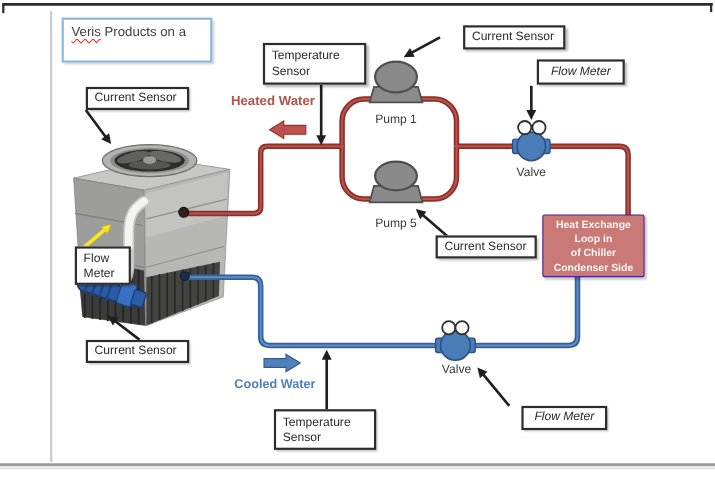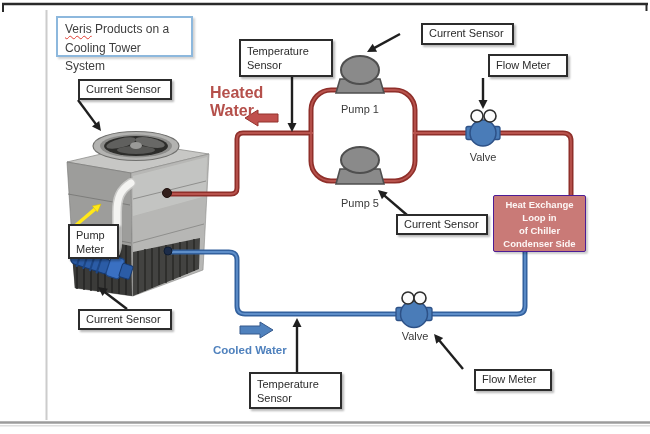--- a/index.html
+++ b/index.html
@@ -2,28 +2,28 @@
 <html><head>
 <meta charset="utf-8">
 <style>
   html,body{margin:0;padding:0;background:#fff;}
   .stage{position:relative;width:650px;height:434px;background:#ffffff;overflow:hidden;
          font-family:"Liberation Sans",sans-serif;}
   .abs{position:absolute;}
   .lbl{position:absolute;background:#fff;border:2px solid #2c2c2c;color:#2b2b2b;
        font-size:11px;line-height:1.3;padding:1px 6px;box-sizing:border-box;
        box-shadow:2px 2px 2px rgba(0,0,0,.28);margin-left:21px;}
-  .lbl.center{text-align:left;}
+  .lbl.center{text-align:center;font-style:italic;}
   .title-box{position:absolute;left:56px;top:16px;width:137px;height:41px;box-sizing:border-box;
        background:#fff;border:2px solid #8db8dd;color:#3d3d3d;font-size:12px;line-height:1.55;
        padding:2px 7px;box-shadow:2px 2px 2px rgba(0,0,0,.18);}
   .misspell{text-decoration:underline wavy #e03c31 1px;text-underline-offset:2px;}
   .txt{position:absolute;color:#3a3a3a;font-size:11px;}
   .txt.center{text-align:center;}
-  .hot{color:#b5504b;font-weight:bold;font-size:16px;}
+  .hot{color:#b5504b;font-weight:bold;font-size:12px;}
   .cold{color:#4f81bd;font-weight:bold;font-size:11.5px;}
   .hx{position:absolute;left:493px;top:195px;width:93px;height:57px;box-sizing:border-box;
       background:#c97a77;border:1px solid #4c1d95;border-radius:2px;color:#fdf6f5;
       font-weight:bold;font-size:9.5px;line-height:13px;text-align:center;padding-top:2px;
       box-shadow:2px 2px 2px rgba(0,0,0,.2);}
   svg{display:block;}
 </style>
 </head>
 <body>
 
@@ -162,21 +162,20 @@
     </g>
 
     <g>
       <line x1="75" y1="226" x2="96.4" y2="207.9" stroke="#ffe81a" stroke-width="3.4"></line>
       <polygon points="101,204 97.5,212.2 92.3,206.1" fill="#ffe81a" stroke="#d4b800" stroke-width="0.5"></polygon>
     </g>
   </svg>
 
   <div class="title-box">
     <div><span class="misspell">Veris</span><span> Products on a</span></div>
-    <div>Cooling Tower System</div>
   </div>
 
   <div class="lbl" style="left:57px;top:79px;width:94px;height:21px">Current Sensor</div>
 
   <div class="lbl" style="left:218px;top:39px;width:94px;height:38px;padding-top:3px">
     <div>Temperature</div>
     <div>Sensor</div>
   </div>
 
   <div class="lbl" style="left:400px;top:23px;width:93px;height:22px">Current Sensor</div>
@@ -194,21 +193,21 @@
   <div class="lbl" style="left:375px;top:214px;width:92px;height:21px">Current Sensor</div>
 
   <div class="hx">
     <div>Heat Exchange</div>
     <div>Loop in</div>
     <div>of Chiller</div>
     <div>Condenser Side</div>
   </div>
 
   <div class="lbl" style="left:47px;top:224px;width:51px;height:35px;padding-top:2px">
-    <div>Pump</div>
+    <div>Flow</div>
     <div>Meter</div>
   </div>
 
   <div class="lbl" style="left:57px;top:309px;width:94px;height:21px">Current Sensor</div>
 
   <div class="txt cold" style="left:213px;top:344px;width:92px">Cooled Water</div>
 
   <div class="lbl" style="left:228px;top:372px;width:93px;height:37px;padding-top:3px">
     <div>Temperature</div>
     <div>Sensor</div>

